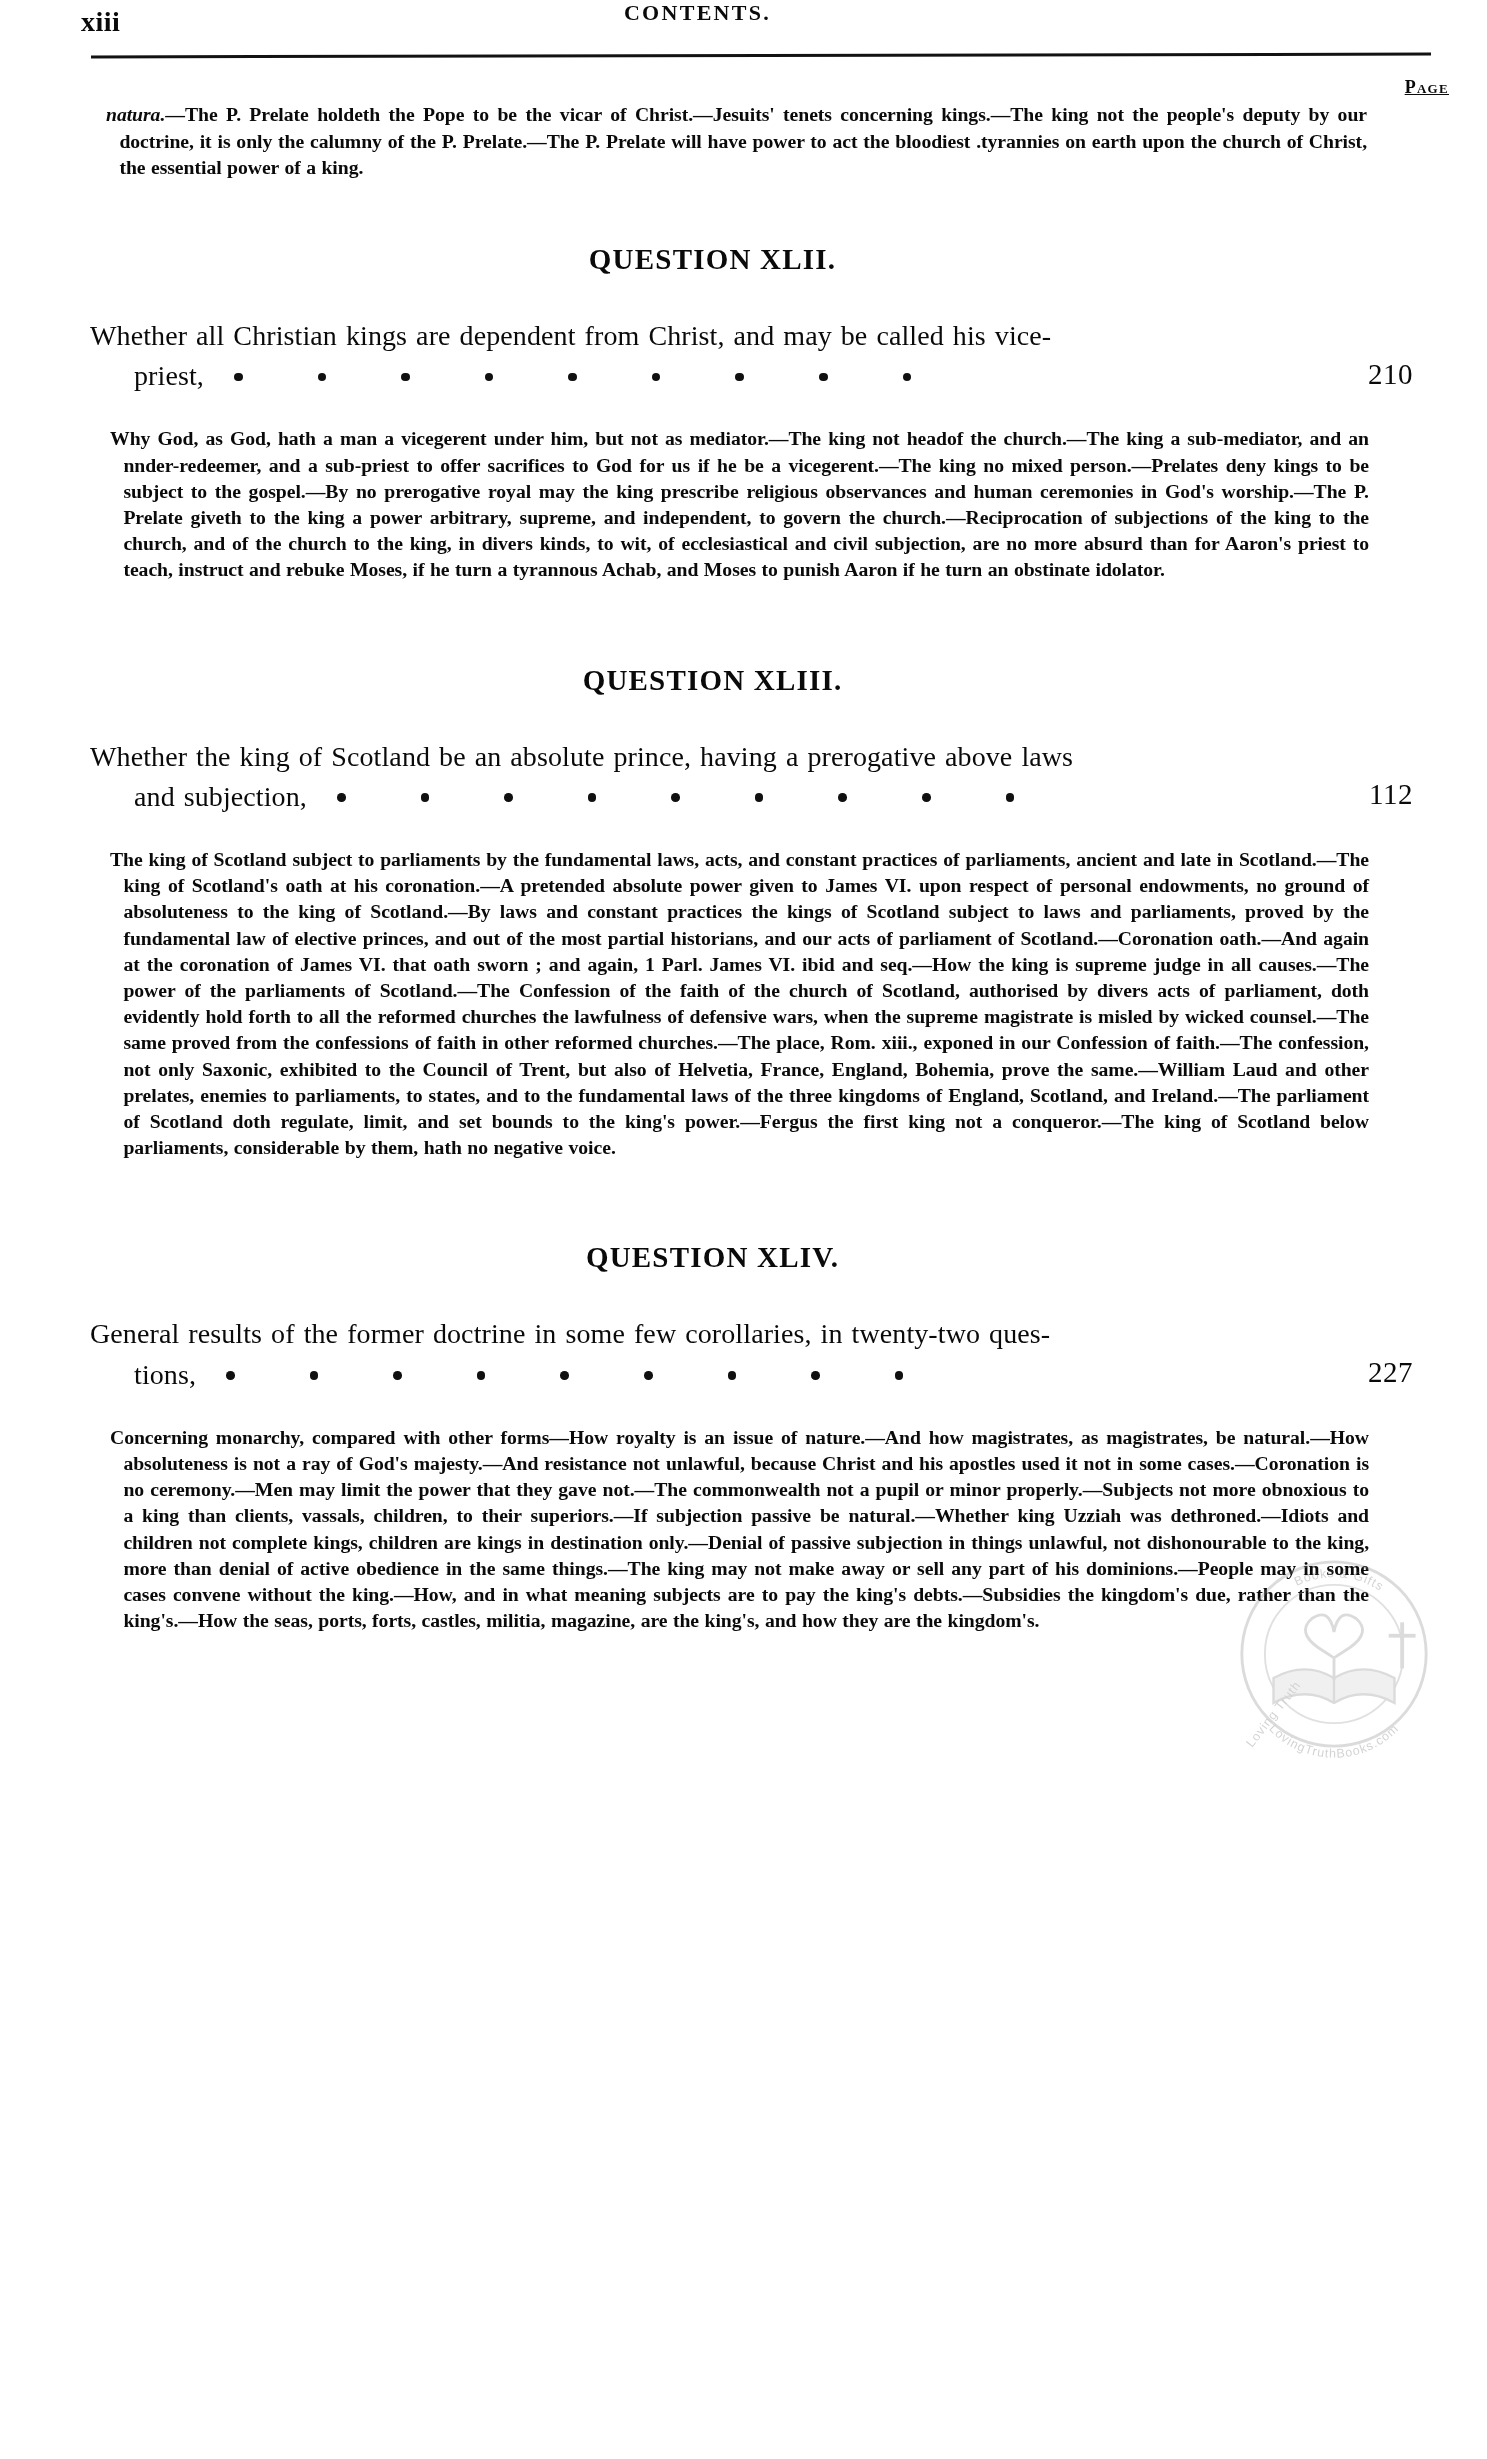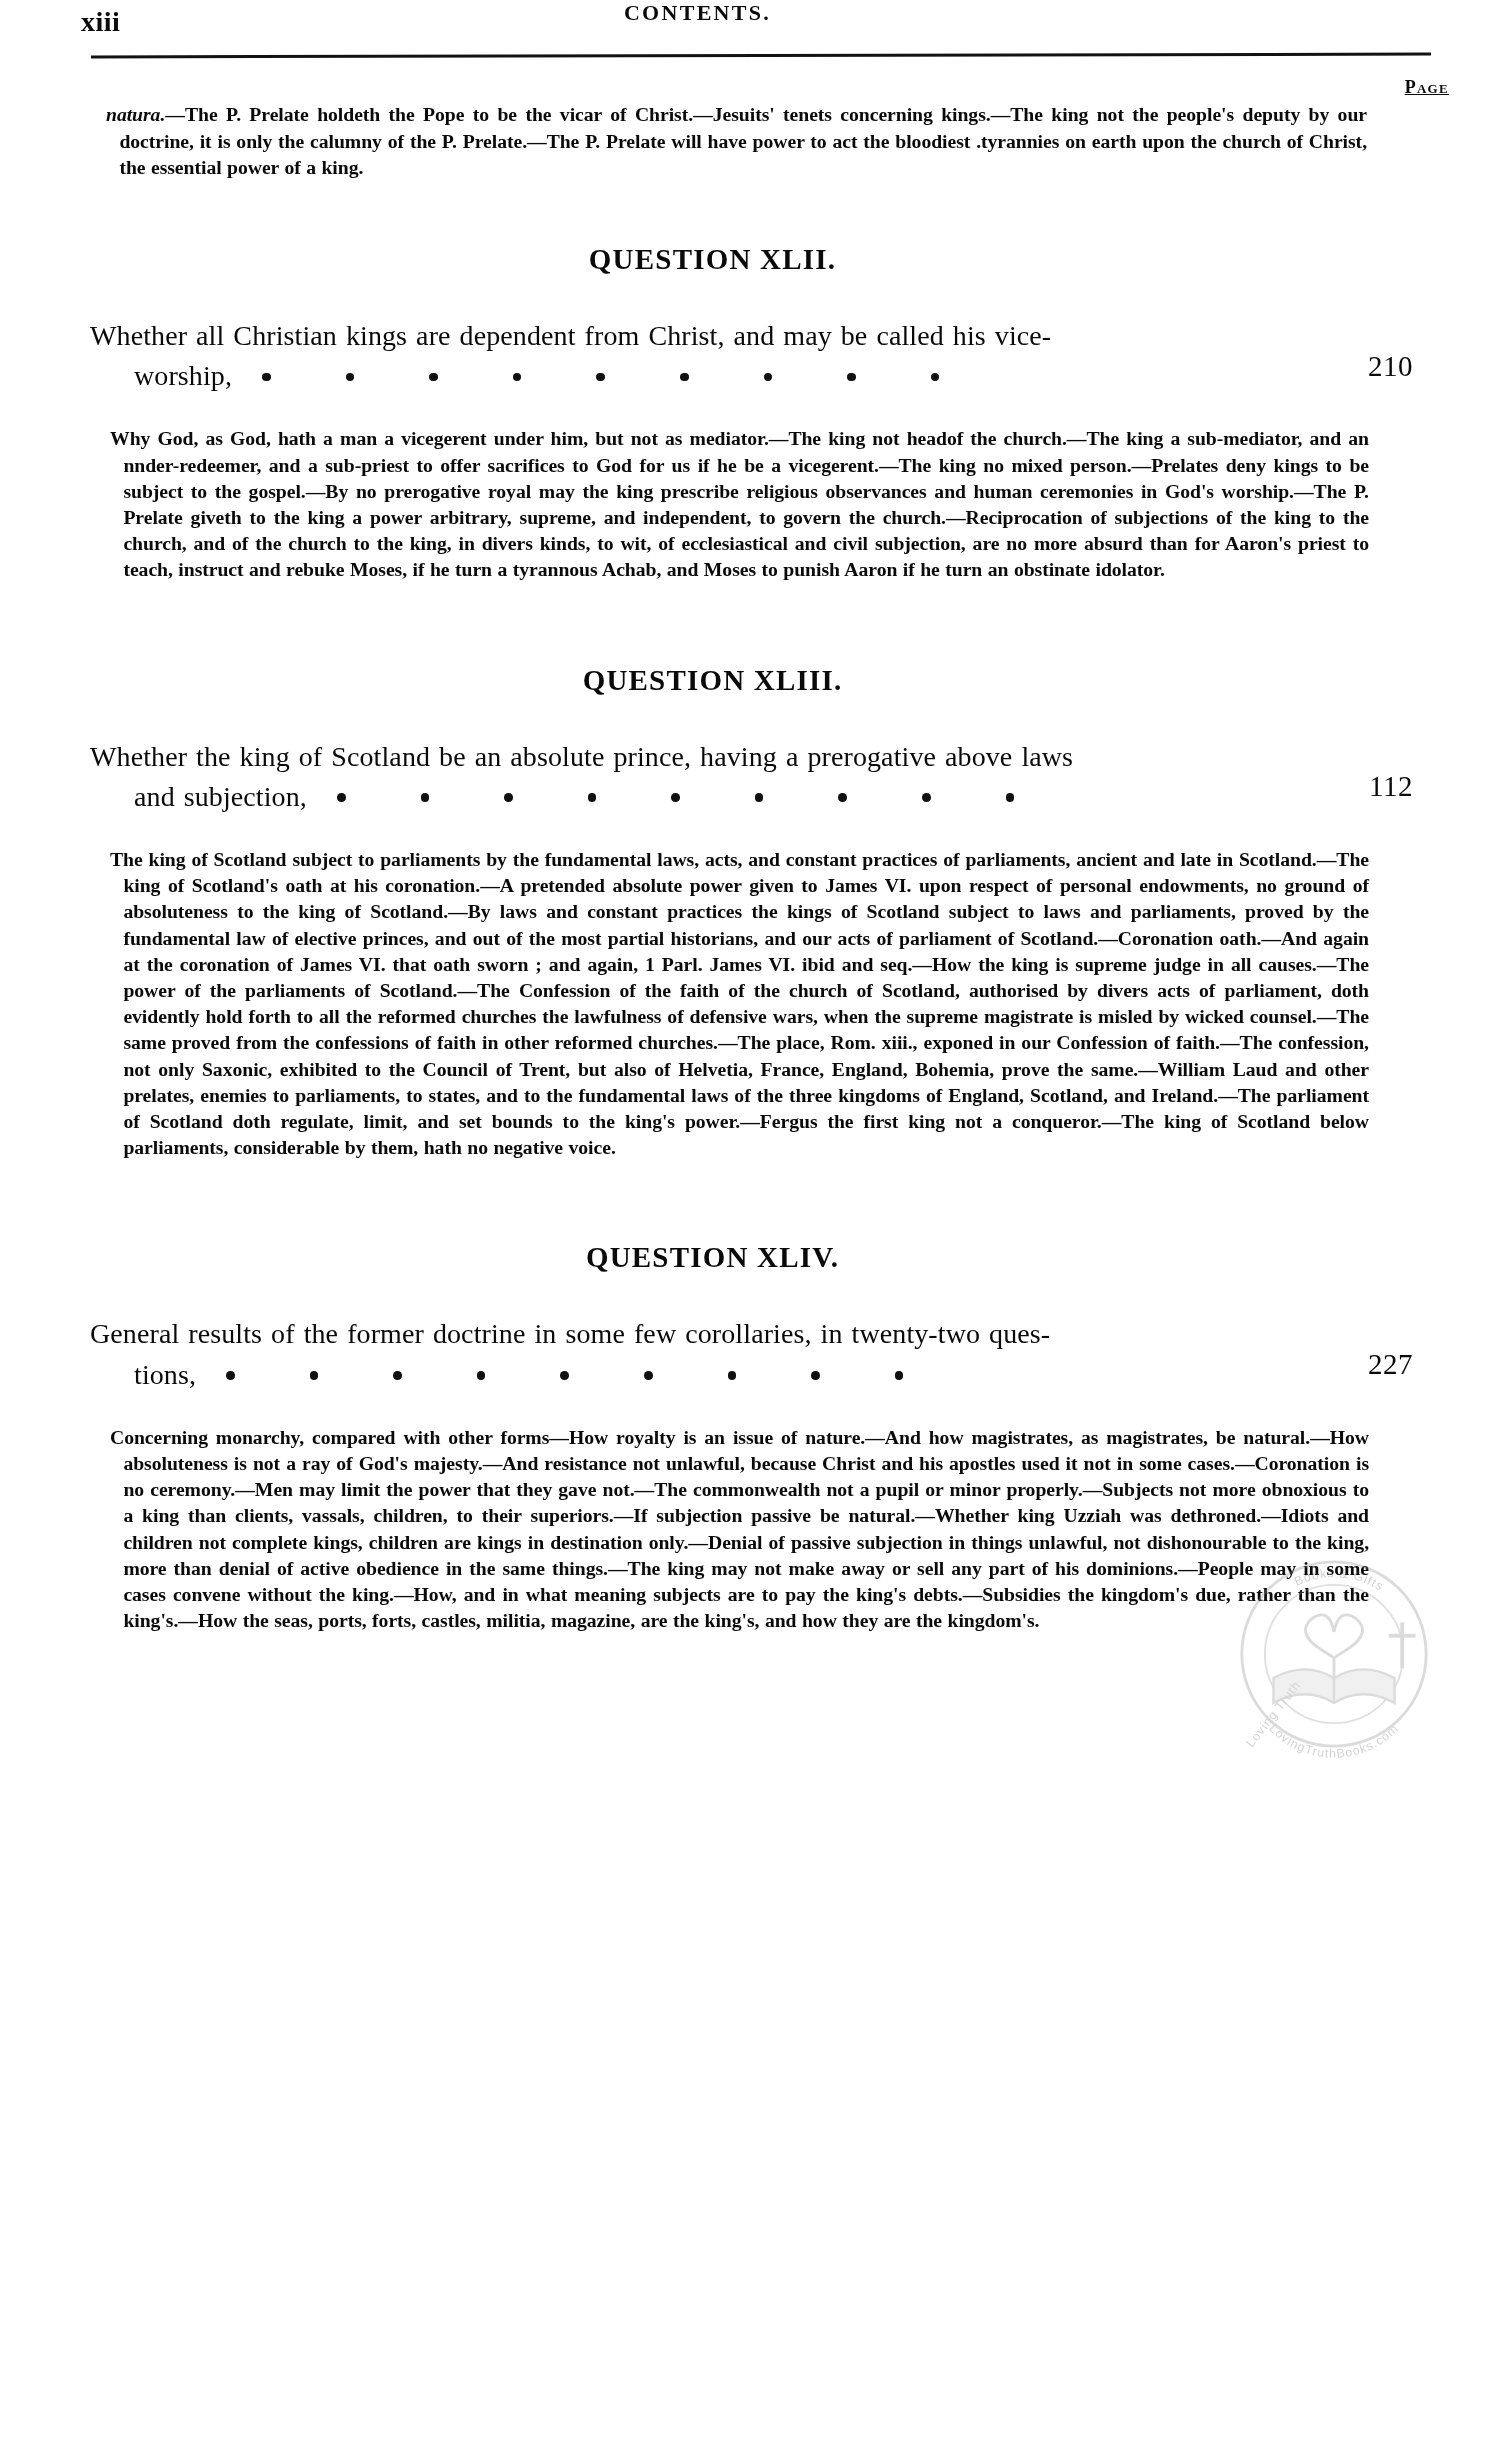--- a/index.html
+++ b/index.html
@@ -136,21 +136,21 @@
     width: 8.6px;
     height: 8.6px;
     border-radius: 50%;
     background: #101010;
     margin-right: 75px;
   }
   .leaders span:last-child { margin-right: 0; }
   .entry-page {
     position: absolute;
     right: 0;
-    bottom: 12px;
+    bottom: 4px;
     font-size: 29px;
     font-weight: 400;
     letter-spacing: 0.5px;
   }
 
   .gap-sm  { height: 25px; }
   .gap-md  { height: 42px; }
   .gap-lg  { height: 63px; }
   .gap-xl  { height: 81px; }
 
@@ -192,21 +192,21 @@
 
     <div class="gap-lg"></div>
 
     <div>
       <h2 class="question-heading">QUESTION XLII.</h2>
       <div class="gap-md"></div>
       <div class="entry">
         <div class="entry-text">
           <span>Whether all Christian kings are dependent from Christ, and may be called his vice-</span>
           <span class="entry-second">
-            <span>worship,</span>
+            <span>priest,</span>
             <span class="leaders"><span></span><span></span><span></span><span></span><span></span><span></span><span></span><span></span><span></span></span>
           </span>
         </div>
         <span class="entry-page">210</span>
       </div>
       <div class="gap-sm"></div>
       <p class="summary">Why God, as God, hath a man a vicegerent under him, but not as mediator.—The king not headof the church.—The king a sub-mediator, and an nnder-redeemer, and a sub-priest to offer sacrifices to God for us if he be a vicegerent.—The king no mixed person.—Prelates deny kings to be subject to the gospel.—By no prerogative royal may the king prescribe religious observances and human ceremonies in God's worship.—The P. Prelate giveth to the king a power arbitrary, supreme, and independent, to govern the church.—Reciprocation of subjections of the king to the church, and of the church to the king, in divers kinds, to wit, of ecclesiastical and civil subjection, are no more absurd than for Aaron's priest to teach, instruct and rebuke Moses, if he turn a tyrannous Achab, and Moses to punish Aaron if he turn an obstinate idolator.</p>
     </div>
 
     <div class="gap-xl"></div>

